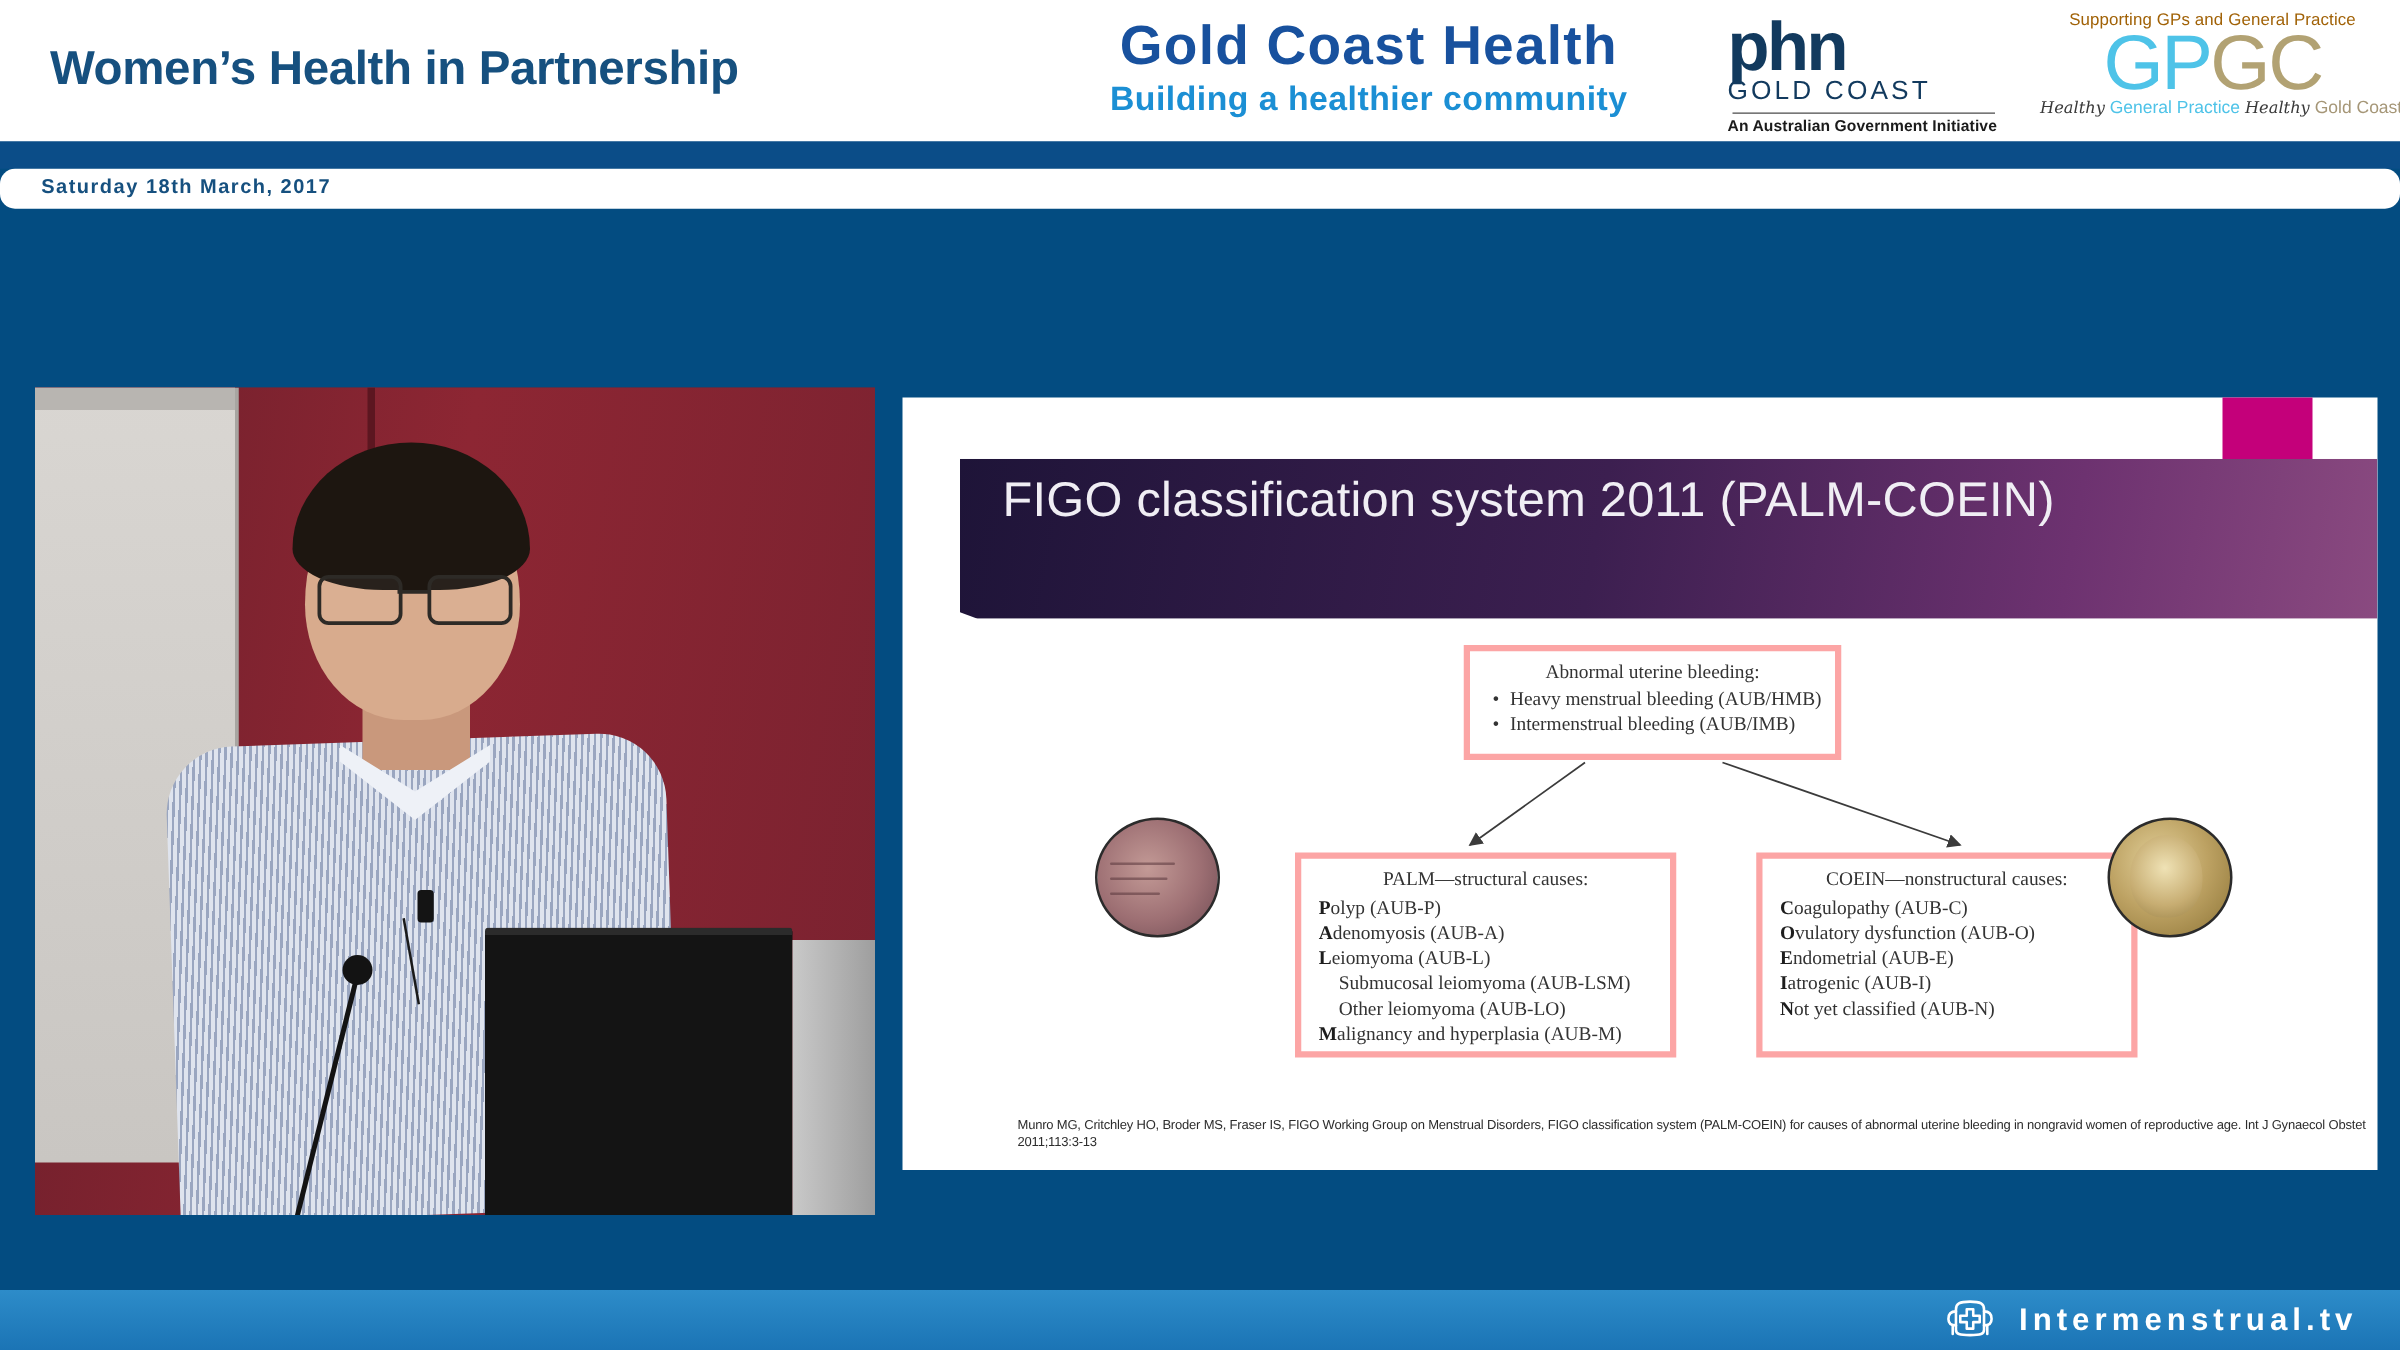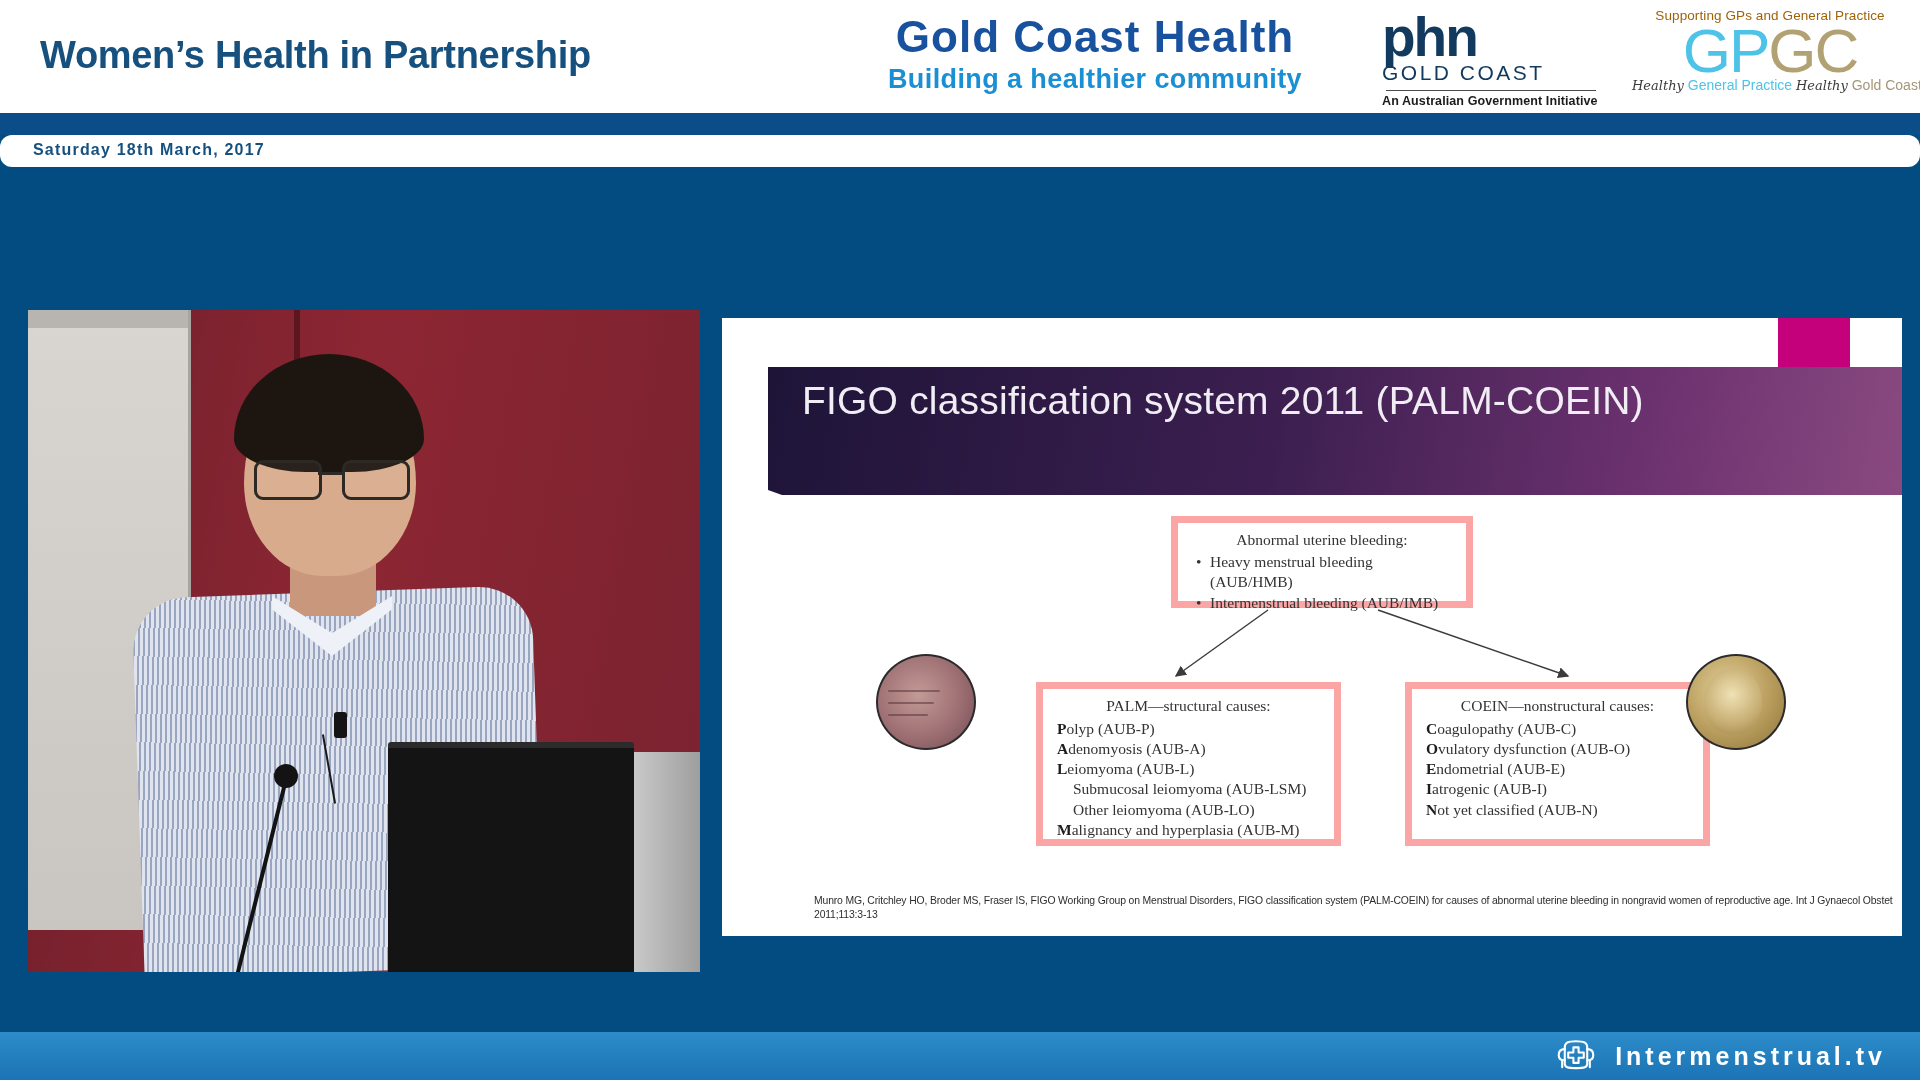--- a/index.html
+++ b/index.html
@@ -331,21 +331,21 @@
   
   #diagram {
     position: absolute;
     left: 46px;
     top: 188px;
     width: 1134px;
     height: 430px;
   }
   .fig-box {
     position: absolute;
-    border: 7px solid #fca5a5;
+    border: 5px solid #fca5a5;
     background: #ffffff;
     box-sizing: border-box;
     color: #333333;
     font-family: "Liberation Serif", serif;
   }
   #box-aub {
     left: 403px;
     top: 10px;
     width: 302px;
     height: 92px;

